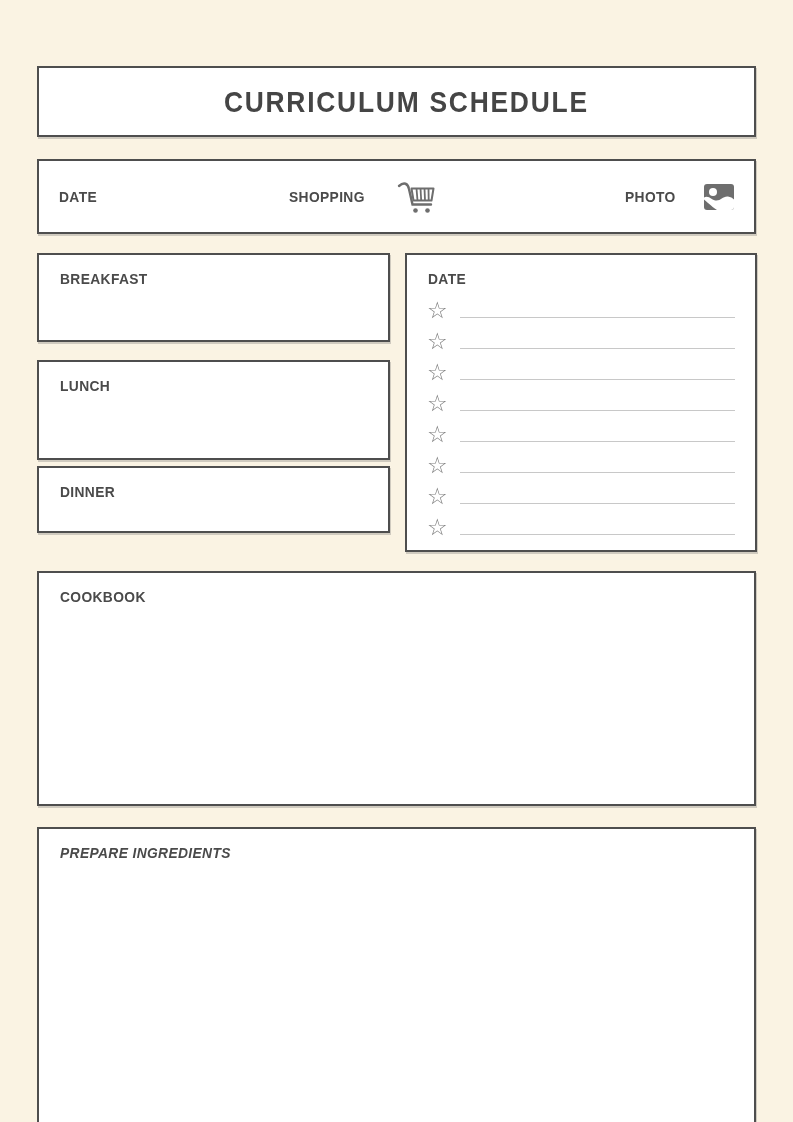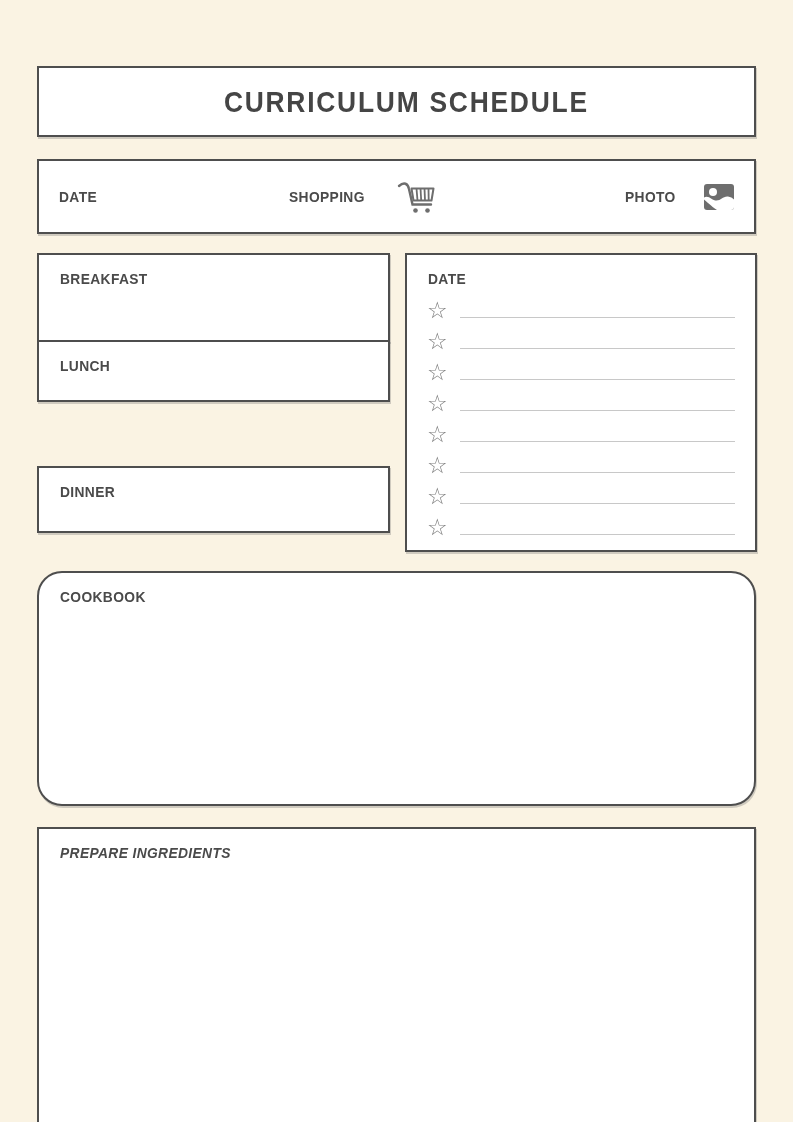--- a/index.html
+++ b/index.html
@@ -49,38 +49,38 @@
     white-space: nowrap;
   }
   .info-group { display: flex; align-items: center; gap: 24px; }
   .meal-panel { left: 37px; width: 353px; }
   .meal-panel .section-label,
   .notes-panel .section-label,
   .date-panel .section-label {
     position: absolute; left: 21px; top: 15px;
   }
   .breakfast { top: 253px; height: 89px; }
-  .lunch     { top: 340px; height: 62px; }
+  .lunch     { top: 360px; height: 100px; }
   .dinner    { top: 466px; height: 67px; }
   .date-panel { left: 405px; top: 253px; width: 352px; height: 299px; }
   .entry-rows { position: absolute; left: 20px; right: 20px; top: 36px; }
   .entry-row { display: flex; align-items: flex-end; height: 31px; }
   .star {
     font-size: 23px; line-height: 1;
     color: #7F7F7F;
     font-family: "DejaVu Sans", sans-serif;
   }
   .entry-line {
     flex: 1;
     border-bottom: 1.5px solid #C8C8C8;
     margin: 0 0 4px 12px;
     height: 1px;
   }
   .notes-panel { left: 37px; width: 719px; }
-  .cookbook { top: 571px; height: 235px; border-radius: 25px; }
+  .cookbook { top: 571px; height: 235px; }
   .prepare  { top: 827px; height: 298px; font-style: italic; }
   .fill-area { position: absolute; left: 4px; right: 4px; top: 40px; bottom: 4px; }
   .icon-svg { display: block; flex: 0 0 auto; }
 </style>
 </head>
 <body>
 
 <div class="page">
 
   <div class="panel title-panel">

